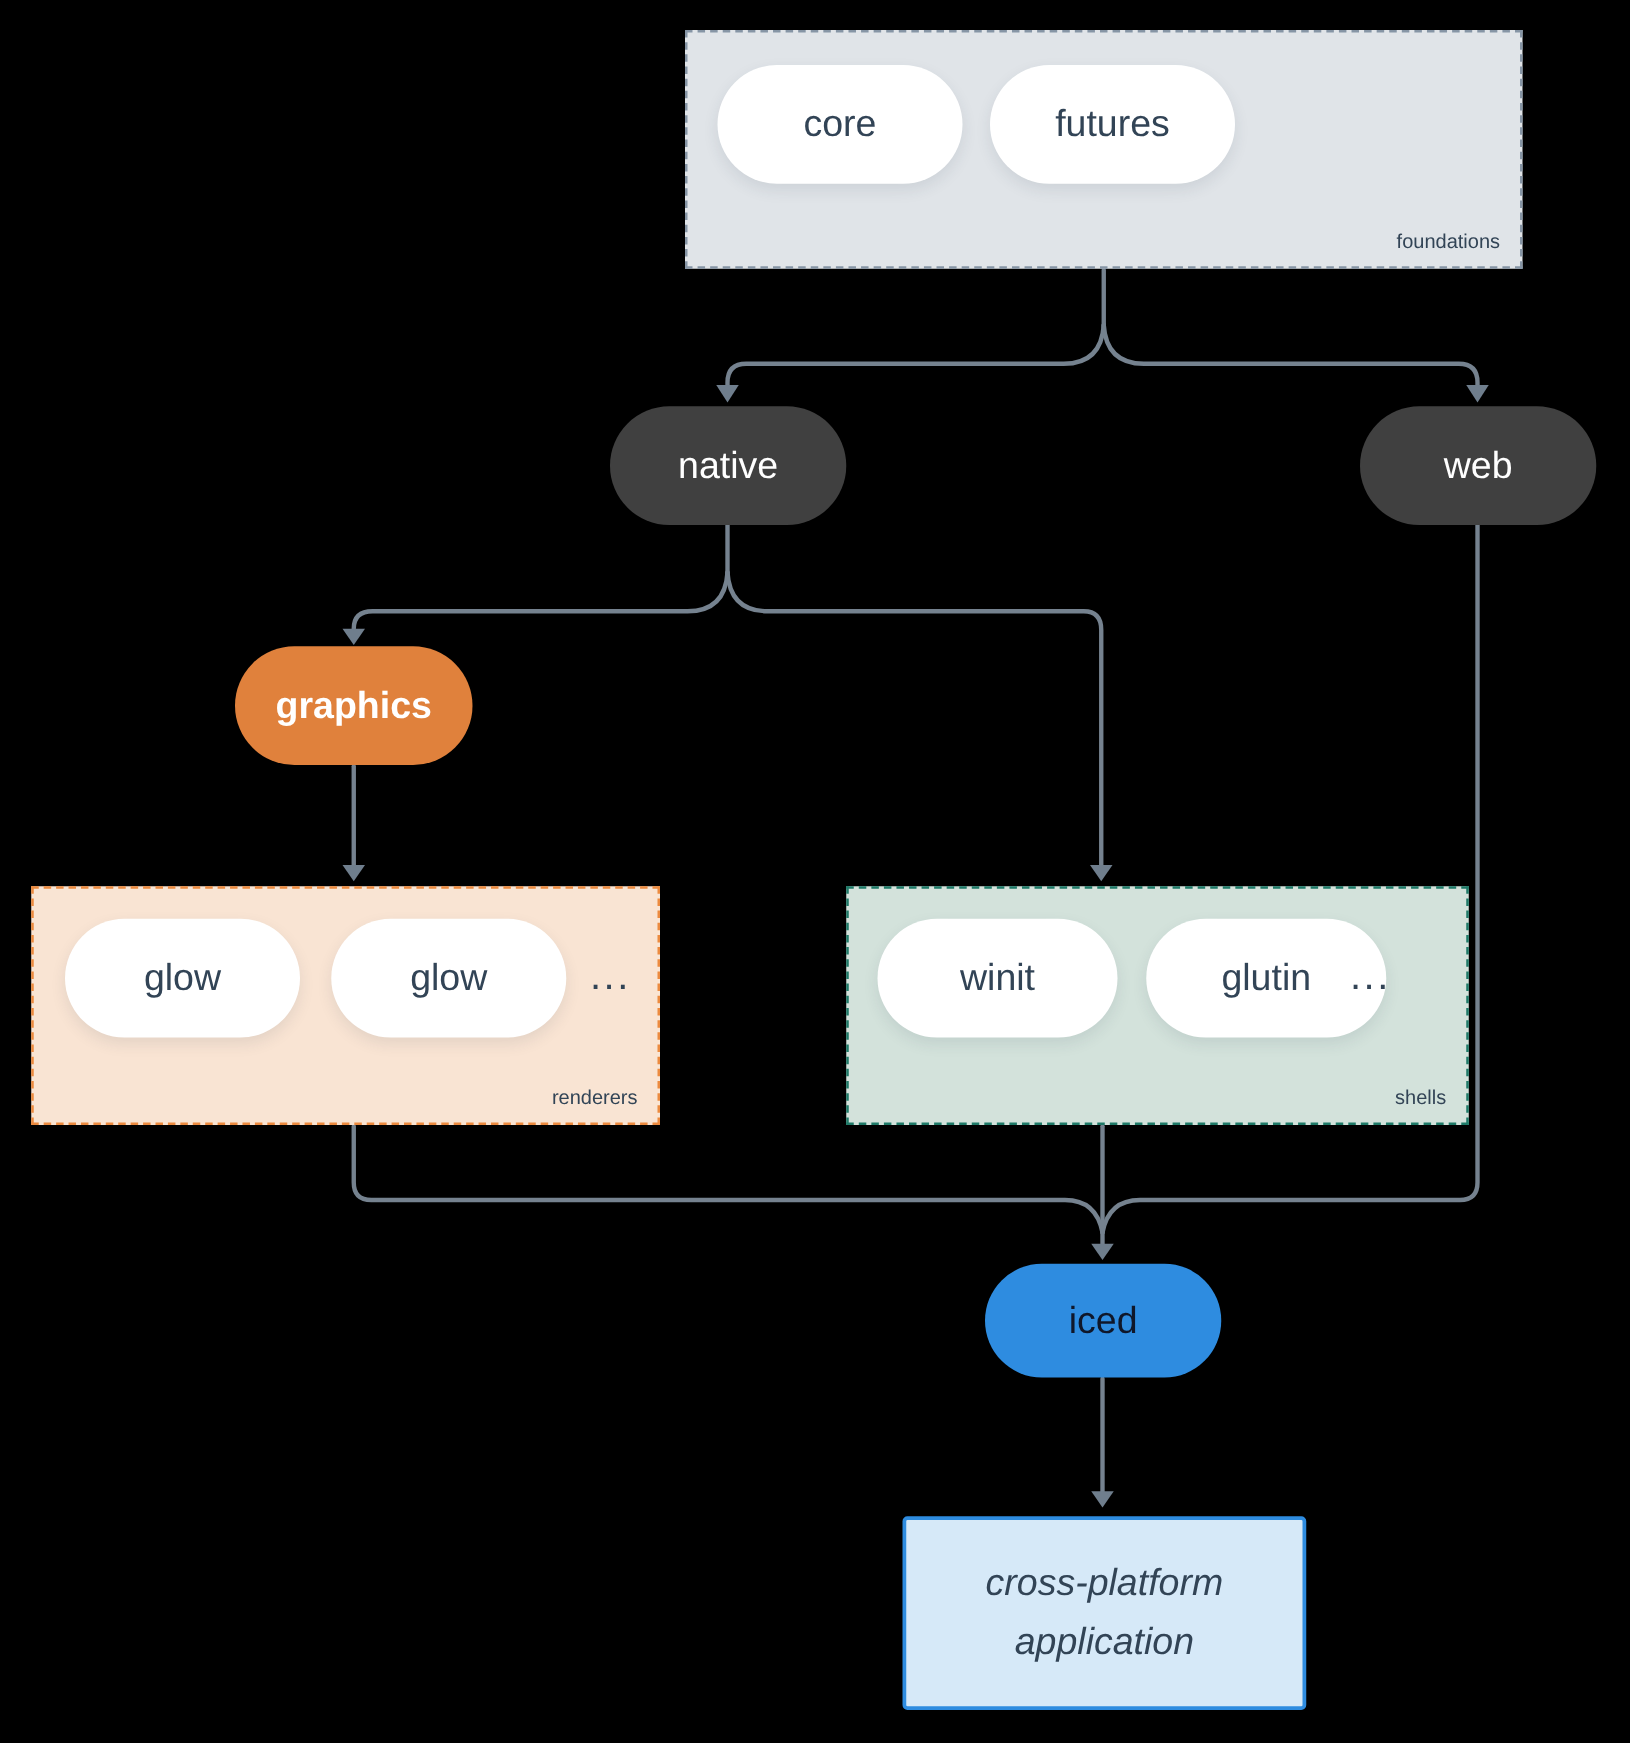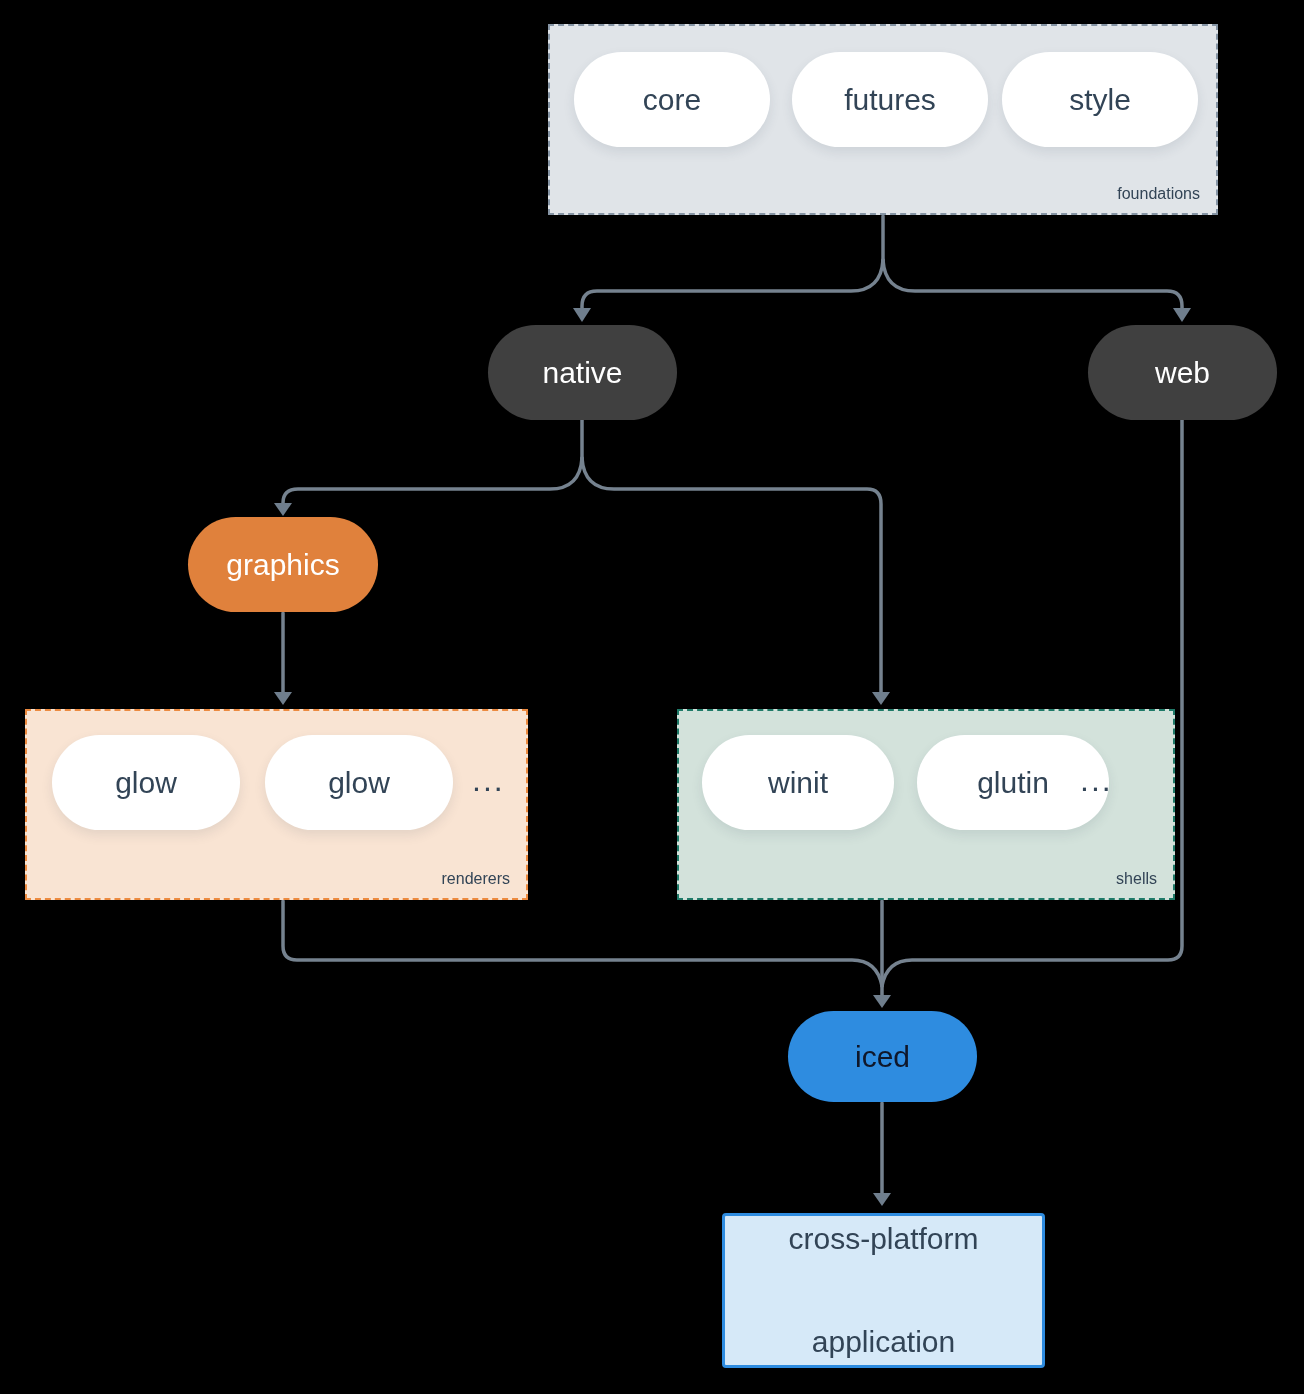--- a/index.html
+++ b/index.html
@@ -25,22 +25,22 @@
   .pill-purple{background:#404040;color:#fff;}
   .pill-orange{background:#E0813C;color:#fff;}
   .pill-blue{background:#2E8CE0;color:#0f172a;}
 
   .ellipsis{position:absolute;top:733px;height:95px;display:flex;align-items:center;
     font-size:32px;color:#324456;letter-spacing:2px;}
 
   .app-box{
     position:absolute;left:722px;top:1213px;width:323px;height:155px;box-sizing:border-box;
     background:#D6E9F8;border:3px solid #2E8CE0;border-radius:4px;
-    display:flex;flex-direction:column;align-items:center;justify-content:space-between;
-    font-size:30px;color:#324456;line-height:1.55;
+    display:flex;flex-direction:column;align-items:center;justify-content:center;
+    font-size:30px;color:#324456;line-height:1.55;font-style:italic;
   }
 </style>
 </head>
 <body>
 
 <div class="canvas">
 
   <svg class="wires">
 
     <path class="wire" d="M883,216 L883,262"></path>
@@ -63,28 +63,27 @@
     <path class="wire" d="M882,901 L882,996"></path>
     <polygon class="arrow" points="873,995 891,995 882,1008"></polygon>
 
     <path class="wire" d="M882,1103 L882,1194"></path>
     <polygon class="arrow" points="873,1193 891,1193 882,1206"></polygon>
   </svg>
 
   <div class="group group-foundations">
     <div class="pill pill-white" style="left:24px;top:26px;width:196px;">core</div>
     <div class="pill pill-white" style="left:242px;top:26px;width:196px;">futures</div>
-    <div class="pill pill-white" style="left:452px;top:26px;width:196px;">style</div>
     <div class="group-label">foundations</div>
   </div>
 
   <div class="pill pill-purple" style="left:488px;top:325px;width:189px;">native</div>
   <div class="pill pill-purple" style="left:1088px;top:325px;width:189px;">web</div>
 
-  <div class="pill pill-orange" style="left:188px;top:517px;width:190px;">graphics</div>
+  <div class="pill pill-orange" style="left:188px;top:517px;width:190px;font-weight:bold;">graphics</div>
 
   <div class="group group-renderers">
     <div class="pill pill-white" style="left:25px;top:24px;width:188px;">glow</div>
     <div class="pill pill-white" style="left:238px;top:24px;width:188px;">glow</div>
     <div class="group-label">renderers</div>
   </div>
   <div class="ellipsis" style="left:472px;">...</div>
 
   <div class="group group-shells">
     <div class="pill pill-white" style="left:23px;top:24px;width:192px;">winit</div>

